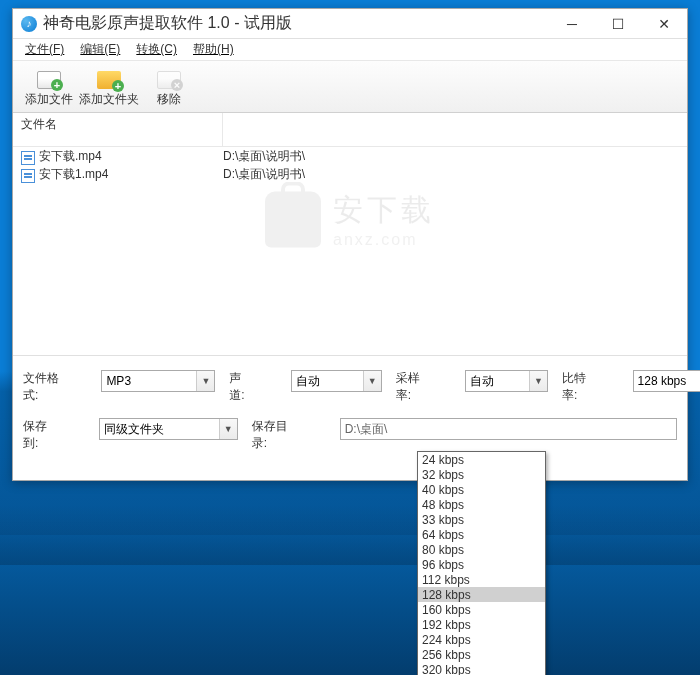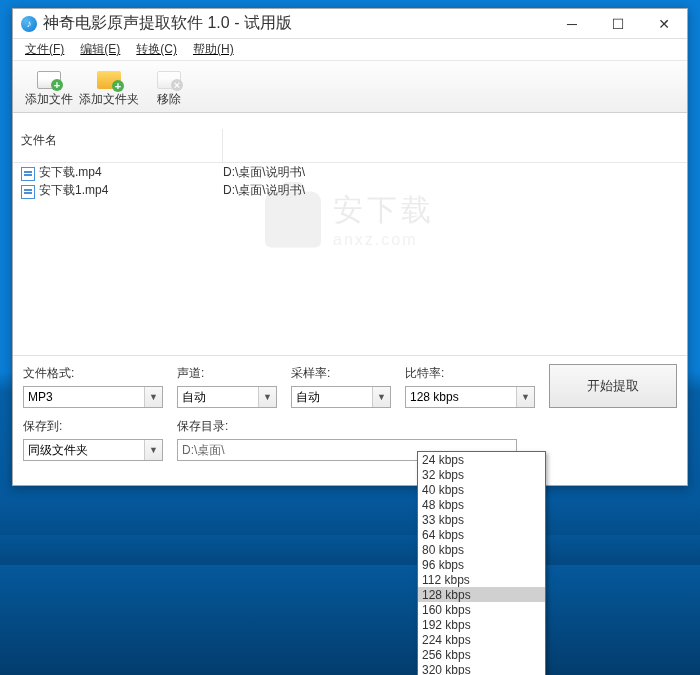--- a/index.html
+++ b/index.html
@@ -18,37 +18,37 @@
 .toolbar { height: 52px; background: linear-gradient(to bottom, #fdfdfd, #f0f0f0); border-bottom: 1px solid #d0d0d0; display: flex; padding: 4px 6px; }
 .tool-btn { width: 60px; display: flex; flex-direction: column; align-items: center; justify-content: flex-end; font-size: 12px; color: #333; cursor: default; border-radius: 2px; }
 .tool-icon { width: 24px; height: 18px; margin-bottom: 2px; position: relative; }
 .icon-add-file { background: linear-gradient(to bottom, #fff 40%, #e8e8e8); border: 1px solid #aaa; border-radius: 2px; }
 .icon-add-file::after { content: "+"; position: absolute; right: -3px; bottom: -3px; width: 12px; height: 12px; background: #4caf50; color: #fff; border-radius: 50%; font-size: 11px; font-weight: bold; display: flex; align-items: center; justify-content: center; line-height: 1; }
 .icon-add-folder { background: linear-gradient(to bottom, #ffd966, #f0b030); border-radius: 2px; }
 .icon-add-folder::after { content: "+"; position: absolute; right: -3px; bottom: -3px; width: 12px; height: 12px; background: #4caf50; color: #fff; border-radius: 50%; font-size: 11px; font-weight: bold; display: flex; align-items: center; justify-content: center; line-height: 1; }
 .icon-remove { background: linear-gradient(to bottom, #fff 40%, #e8e8e8); border: 1px solid #ccc; border-radius: 2px; opacity: 0.6; }
 .icon-remove::after { content: "×"; position: absolute; right: -3px; bottom: -3px; width: 12px; height: 12px; background: #bbb; color: #fff; border-radius: 50%; font-size: 11px; font-weight: bold; display: flex; align-items: center; justify-content: center; line-height: 1; }
 .file-list { height: 242px; background: #fff; overflow: auto; position: relative; }
-.file-header { height: 34px; display: flex; background: #fff; border-bottom: 1px solid #e8e8e8; margin-top: 16px; }
+.file-header { height: 34px; display: flex; background: #fff; border-bottom: 1px solid #e8e8e8; }
 .file-header-col { padding: 3px 8px; font-size: 12px; color: #333; border-right: 1px solid #e8e8e8; }
 .col-name { width: 210px; }
 .col-loc { flex: 1; }
 .file-row { display: flex; height: 18px; align-items: center; font-size: 12px; color: #333; }
 .file-row .col-name { display: flex; align-items: flex-end; padding-left: 8px; }
 .file-icon { width: 14px; height: 14px; background: #fff; border: 1px solid #4a90d9; margin-right: 4px; position: relative; }
 .file-icon::after { content: ""; position: absolute; left: 2px; top: 3px; right: 2px; height: 2px; background: #4a90d9; box-shadow: 0 3px 0 #4a90d9; }
 .watermark { position: absolute; left: 50%; top: 44%; transform: translate(-50%, -50%); opacity: 0.12; display: flex; align-items: center; pointer-events: none; }
 .wm-icon { width: 56px; height: 56px; background: #888; border-radius: 10px 10px 6px 6px; margin-right: 12px; position: relative; }
 .wm-icon::before { content: ""; position: absolute; top: -10px; left: 16px; right: 16px; height: 14px; border: 4px solid #888; border-bottom: none; border-radius: 8px 8px 0 0; }
 .wm-text { display: flex; flex-direction: column; }
 .wm-main { font-size: 30px; color: #666; letter-spacing: 4px; }
 .wm-sub { font-size: 16px; color: #888; letter-spacing: 2px; }
 .settings { background: #fff; padding: 8px 10px 14px; border-top: 1px solid #e0e0e0; }
 .settings-row { display: flex; gap: 14px; margin-bottom: 10px; align-items: flex-end; }
-.setting-group { display: flex; flex-direction: column; }
+.setting-group { display: flex; flex-direction: row; gap: 37px; }
 .setting-label { font-size: 12px; color: #333; margin-bottom: 4px; }
 .combo { height: 22px; border: 1px solid #aaa; background: #fff; display: flex; align-items: center; font-size: 12px; padding: 0 0 0 4px; position: relative; }
 .combo-arrow { width: 18px; height: 100%; border-left: 1px solid #ccc; display: flex; align-items: center; justify-content: center; font-size: 9px; color: #555; margin-left: auto; background: linear-gradient(to bottom, #f8f8f8, #ebebeb); }
 .combo-val { flex: 1; }
 .w-format { width: 140px; }
 .w-channel { width: 100px; }
 .w-sample { width: 100px; }
 .w-bitrate { width: 130px; }
 .w-saveto { width: 140px; }
 .w-savedir { width: 340px; }

